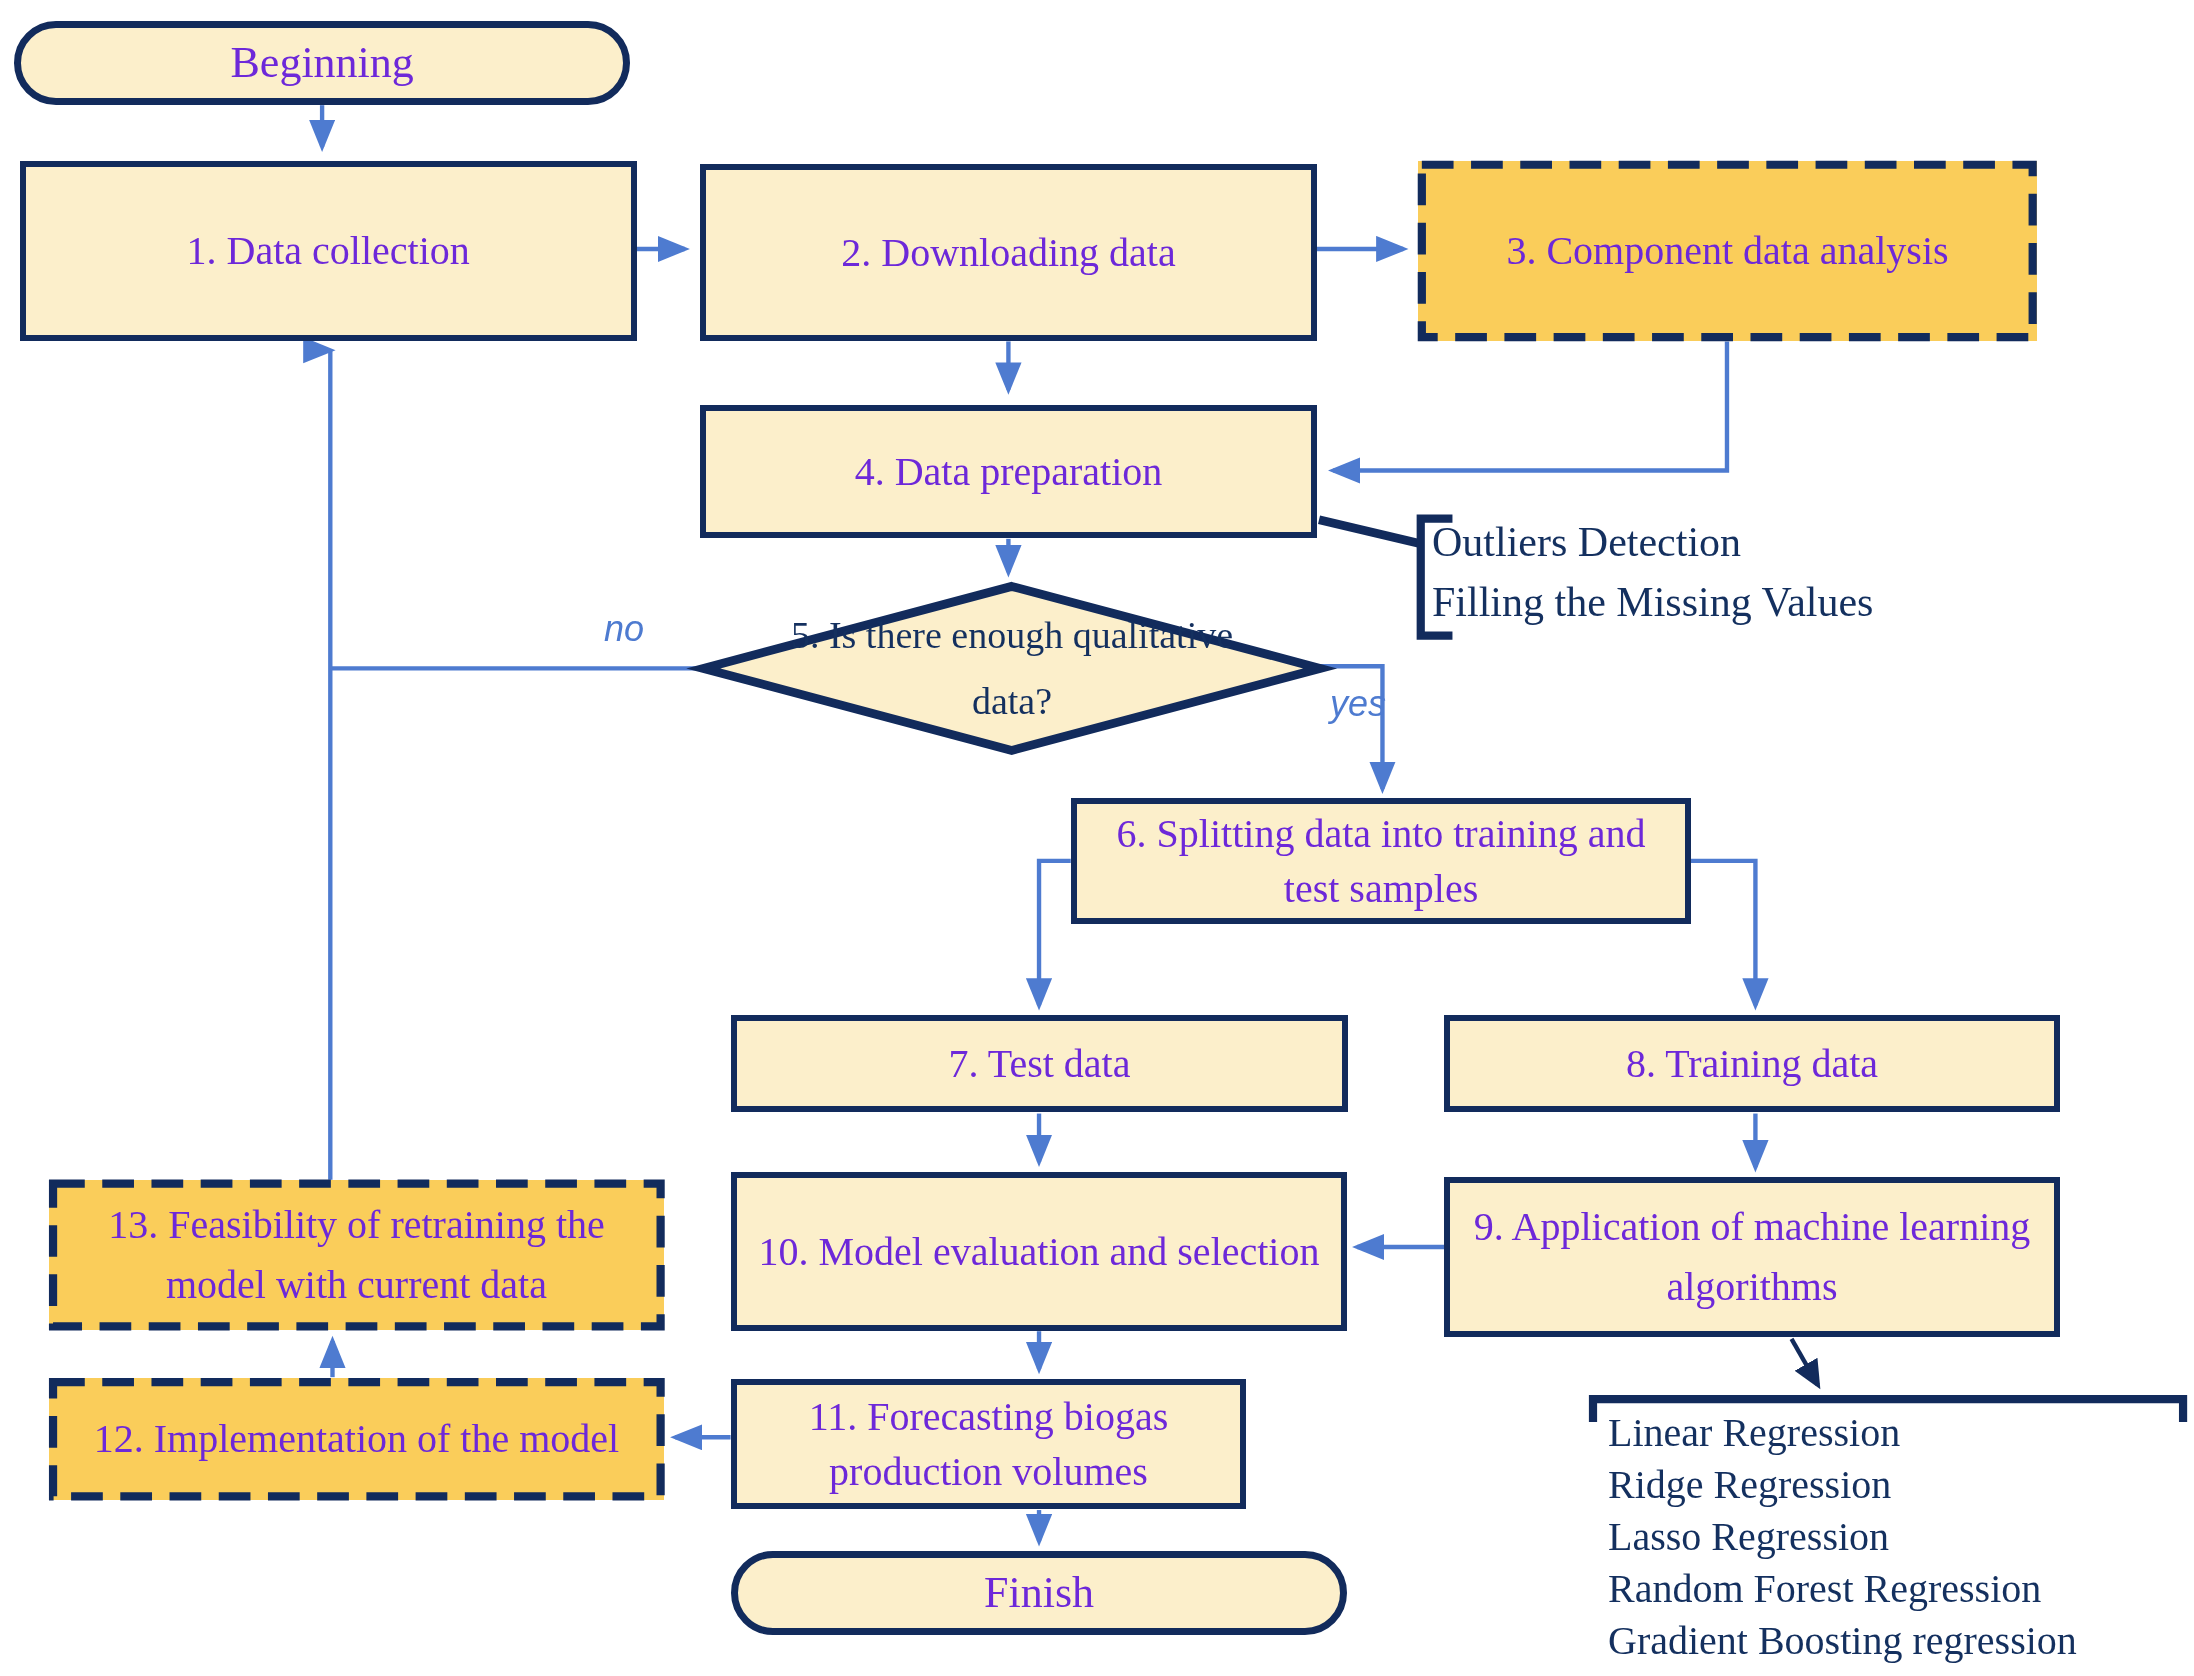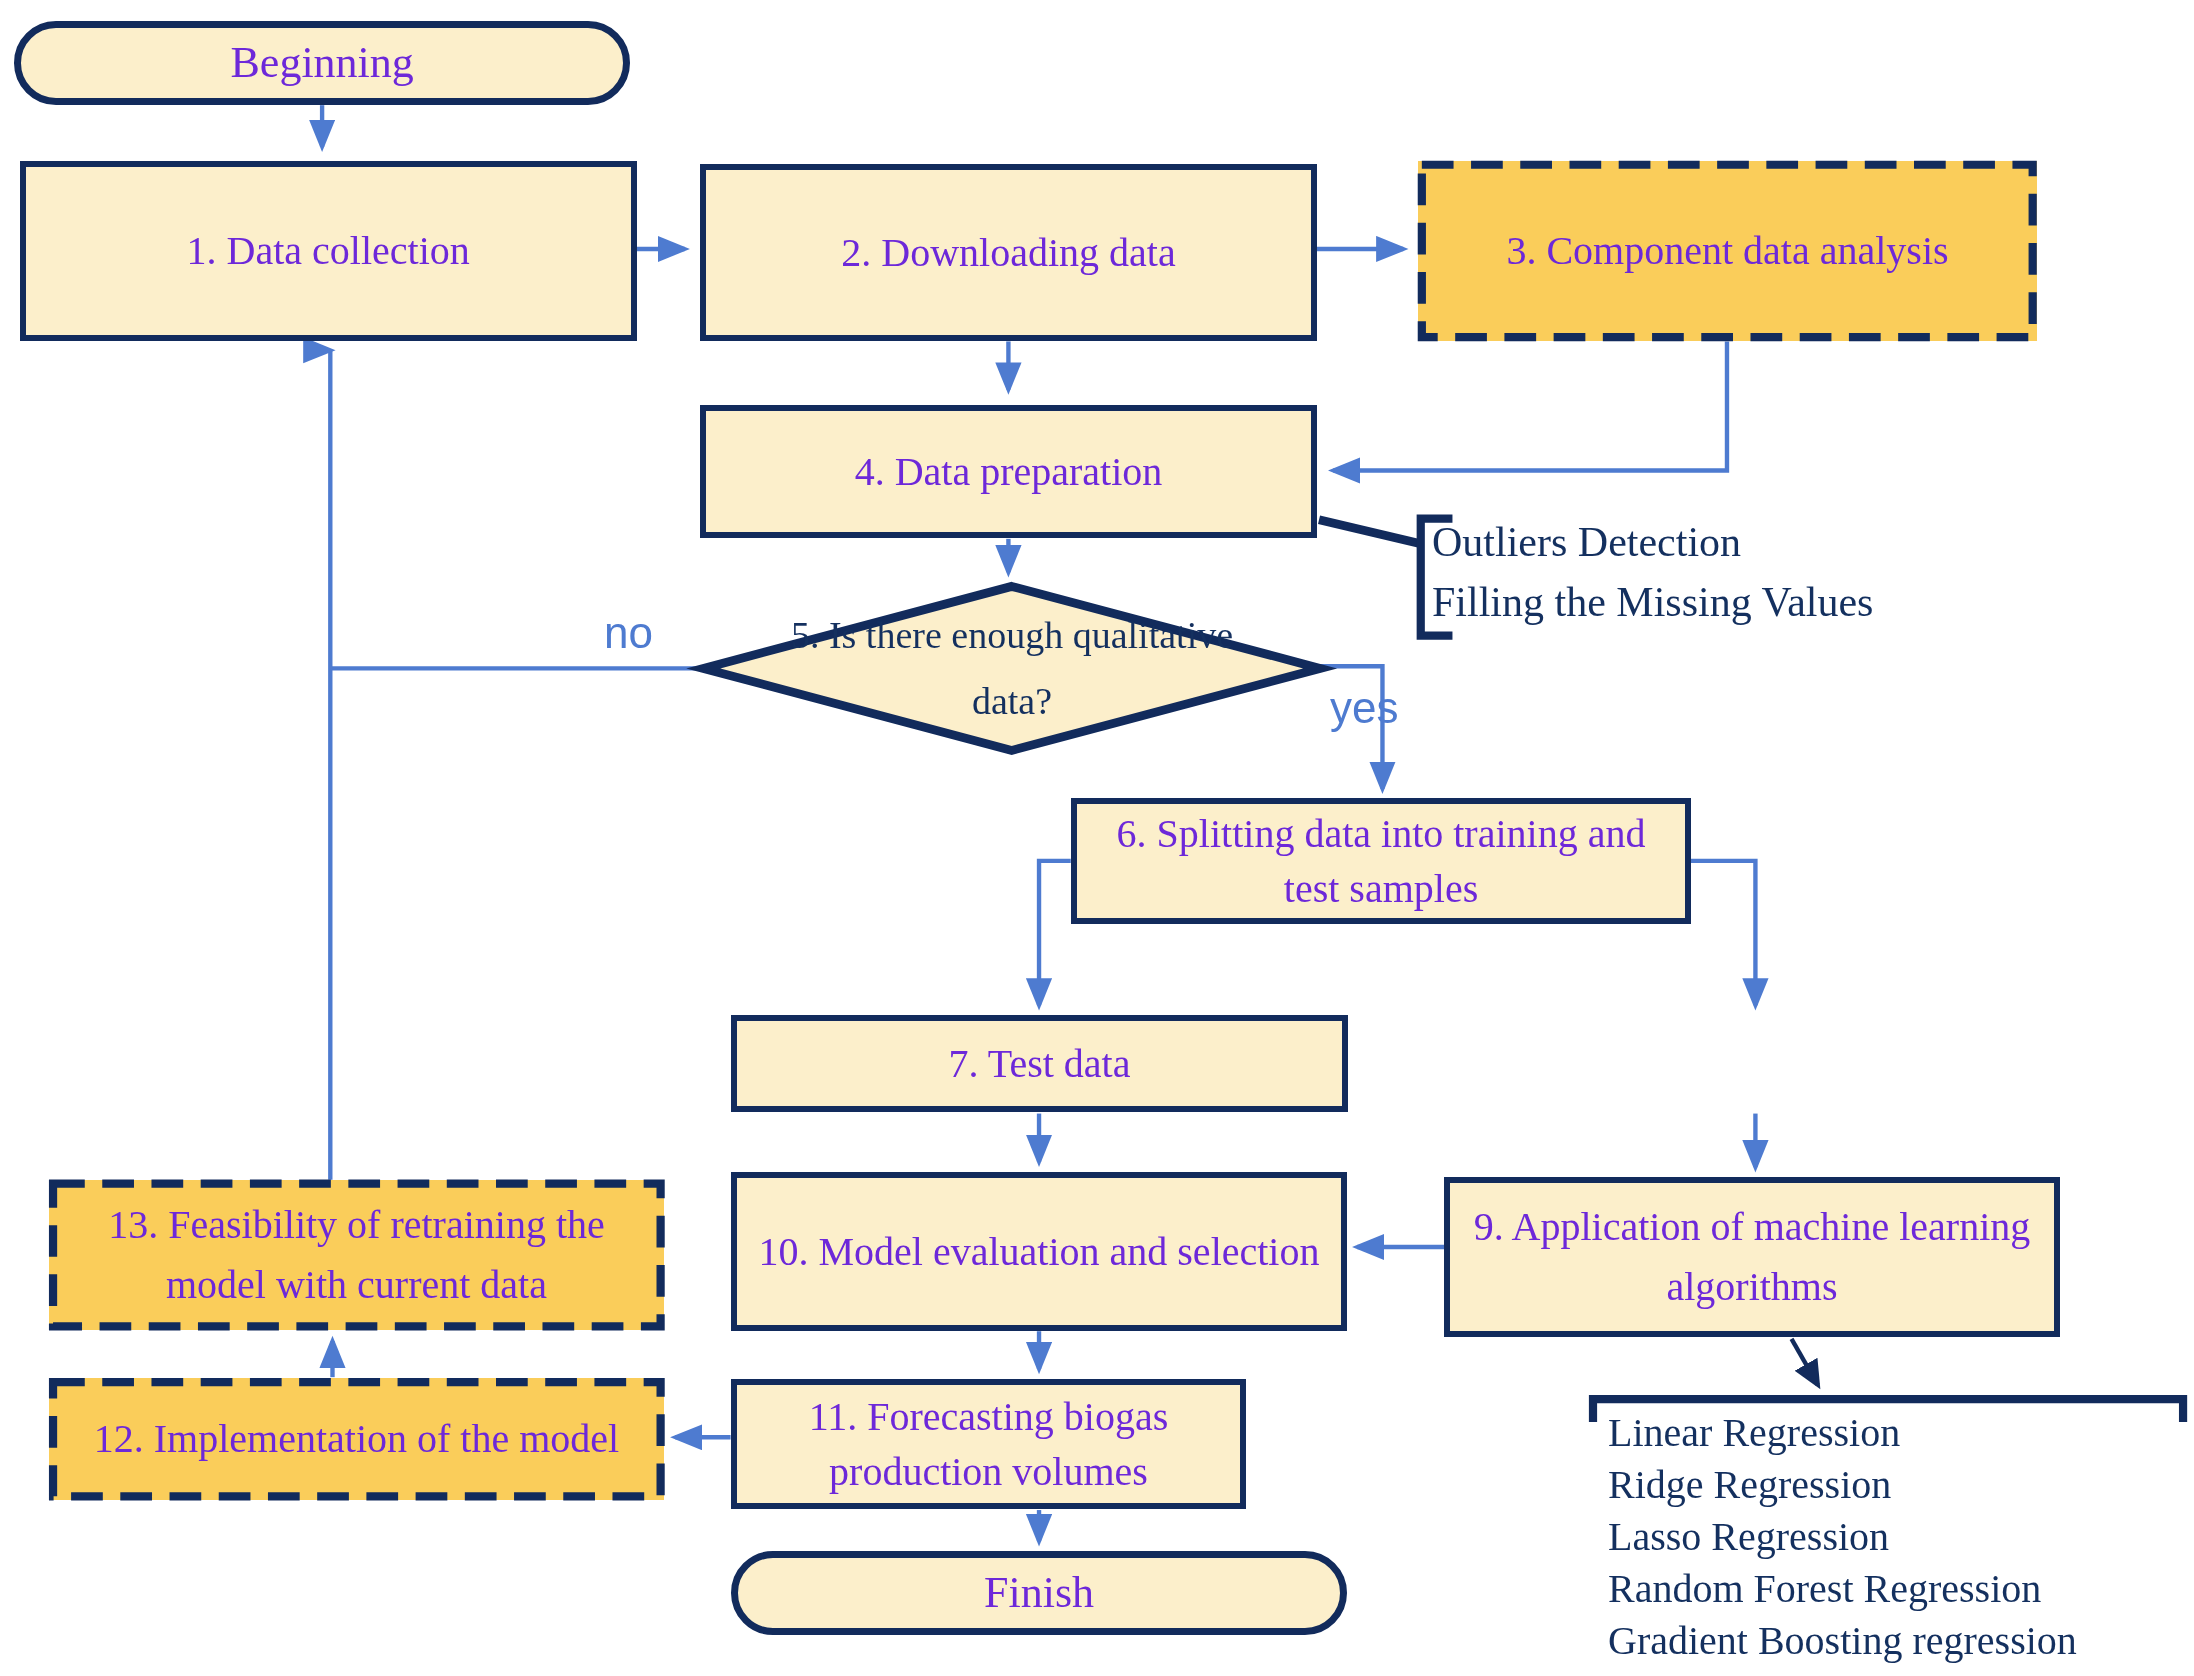--- a/index.html
+++ b/index.html
@@ -9,21 +9,21 @@
   #edges{z-index:1;}
   #overlay{z-index:3;pointer-events:none;}
   .node{position:absolute;box-sizing:border-box;display:flex;align-items:center;justify-content:center;
         text-align:center;color:#6d28d9;background:#FCEFCB;border:6px solid #122B5C;
         font-size:40px;line-height:1.5;z-index:2;padding:0 15.3px;}
   .terminator{border-radius:44px;border-width:7.1px;font-size:44px;}
   .alt{background:#FACD5A;border:none;}
   .diamond-text{position:absolute;display:flex;align-items:center;justify-content:center;text-align:center;
         color:#14305F;font-size:38px;line-height:1.75;z-index:2;}
   .edge-label{position:absolute;z-index:2;color:#4E7BD0;font-family:"Liberation Sans","DejaVu Sans",sans-serif;
-        font-size:44px;}
+        font-size:36px;font-style:italic;}
   .note{position:absolute;z-index:2;color:#14305F;font-size:42px;line-height:1.42;white-space:nowrap;}
   .algo-list{position:absolute;z-index:2;color:#14305F;font-size:40px;line-height:1.3;white-space:nowrap;}
 </style>
 </head>
 <body>
 
 <div id="canvas">
 
   <svg id="edges" class="layer" viewBox="0 0 4012 3066" width="2194" height="1677">
     <defs>
@@ -82,20 +82,23 @@
   </div>
 
   <div class="node" style="left:1071px;top:798px;width:620px;height:126px;line-height:1.38;">
     <span>6. Splitting data into training and test samples</span>
   </div>
 
   <div class="node" style="left:731px;top:1015px;width:617px;height:97px;font-family:Liberation Serif, serif;">
     <span>7. Test data</span>
   </div>
 
+  <div class="node" style="left:1444px;top:1015px;width:616px;height:97px;">
+    <span>8. Training data</span>
+  </div>
 
   <div class="node" style="left:731px;top:1172px;width:616px;height:159px;">
     <span>10. Model evaluation and selection</span>
   </div>
 
   <div class="node" style="left:1444px;top:1177px;width:616px;height:160px;">
     <span>9. Application of machine learning algorithms</span>
   </div>
 
   <div class="node alt" style="left:49px;top:1180px;width:615px;height:150px;">

